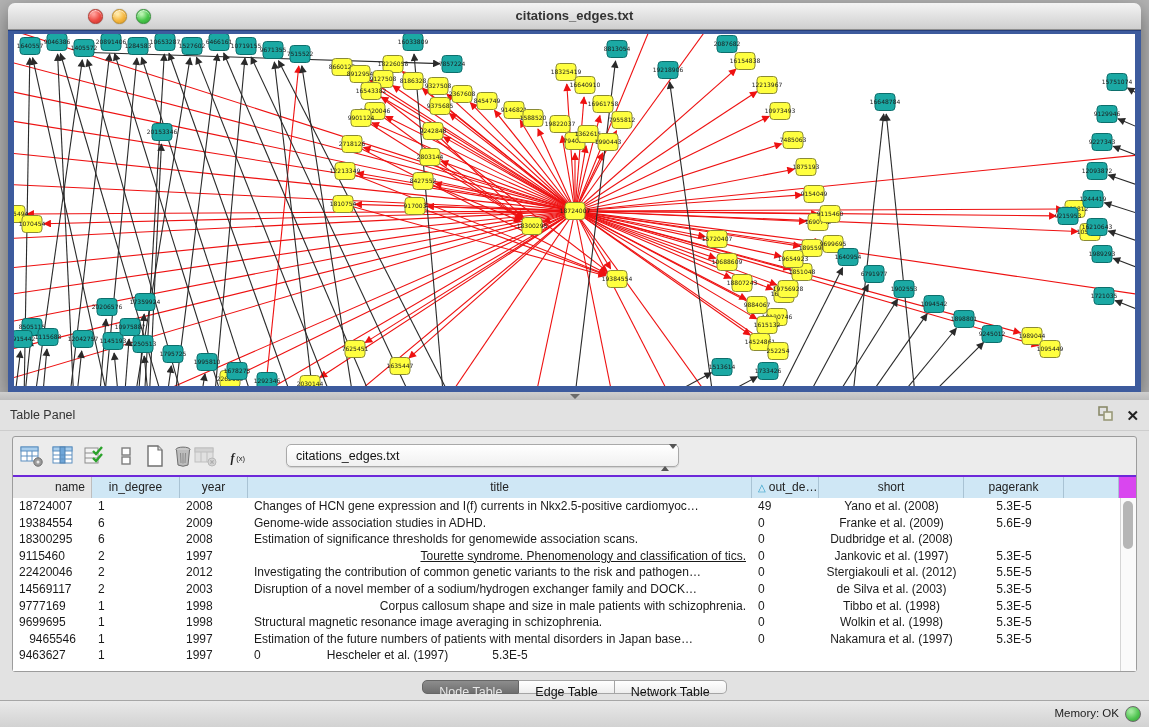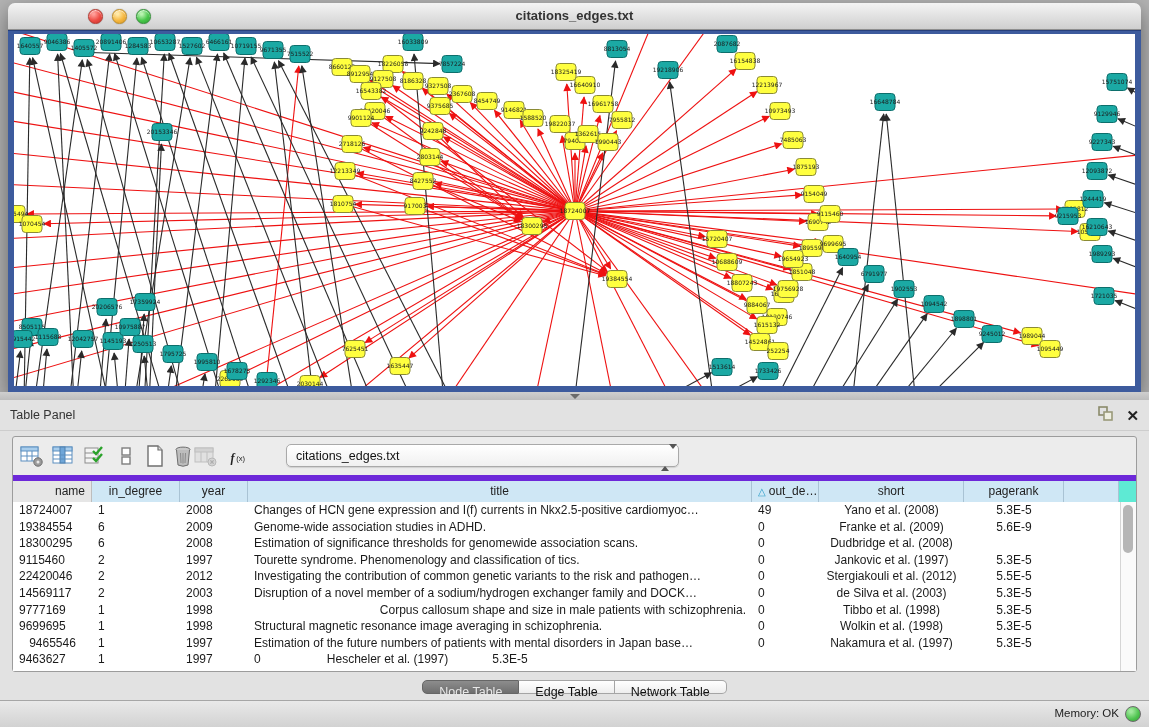--- a/index.html
+++ b/index.html
@@ -39,21 +39,21 @@
   .toolbar{position:relative;height:38px;}
   .tbtn{position:absolute;top:7px;width:24px;height:24px;}
   .tbtn svg{width:24px;height:24px;}
   .combo{position:absolute;left:273px;top:7px;width:393px;height:23px;background:linear-gradient(#ffffff,#f0f0f0);
          border:1px solid #a9a9a9;border-radius:5px;box-sizing:border-box;box-shadow:0 1px 1px rgba(0,0,0,.12);}
   .combo-text{position:absolute;left:9px;top:4px;font-size:12.5px;color:#111;}
   .combo-arrows{position:absolute;right:8px;top:4px;width:9px;height:15px;}
   .ca-up{width:0;height:0;border-left:4px solid transparent;border-right:4px solid transparent;border-bottom:5px solid #555;margin-bottom:3px;}
   .ca-dn{width:0;height:0;border-left:4px solid transparent;border-right:4px solid transparent;border-top:5px solid #555;}
   
-  .tablewrap{position:absolute;left:0;top:38px;right:0;bottom:0;background:#5eead4;border-top:6px solid #6d28d9;overflow:hidden;}
+  .tablewrap{position:absolute;left:0;top:38px;right:0;bottom:0;background:#d946ef;border-top:2px solid #6d28d9;overflow:hidden;}
   .thead{display:flex;height:21px;border-bottom:1px solid #9fb6c6;}
   .hcell{box-sizing:border-box;height:21px;line-height:20px;font-size:12px;color:#222;background:#cfe7f5;
          border-right:1px solid #a9c3d4;padding:0 6px;white-space:nowrap;overflow:hidden;}
   .hcell.grey{background:#e6e6e6;border-right:1px solid #bdbdbd;}
   .sort-tri{color:#2d9ec9;font-size:10px;margin-right:3px;}
   .tbody{position:absolute;left:0;top:21px;right:15px;bottom:0;background:#fff;}
   .trow{display:flex;height:16.6px;line-height:16.5px;}
   .tcell{box-sizing:border-box;font-size:12px;color:#1a1a1a;padding:0 6px;white-space:nowrap;overflow:hidden;}
   .vscroll{position:absolute;right:0;top:21px;bottom:0;width:15px;background:#fafafa;border-left:1px solid #d5d5d5;}
   .vthumb{position:absolute;left:2px;top:3px;width:10px;height:48px;border-radius:6px;background:#b6b6b6;}
@@ -835,21 +835,21 @@
             <div class="tcell" style="width: 68px; text-align: left;">2008</div>
             <div class="tcell" style="width: 504px; text-align: left;">Estimation of significance thresholds for genomewide association scans.</div>
             <div class="tcell" style="width: 67px; text-align: left;">0</div>
             <div class="tcell" style="width: 145px; text-align: center;">Dudbridge et al. (2008)</div>
             <div class="tcell" style="width: 100px; text-align: center; margin-top: 37px;">5.9E-5</div>
           </div>
           <div class="trow">
             <div class="tcell" style="width: 79px; text-align: left;">9115460</div>
             <div class="tcell" style="width: 88px; text-align: left;">2</div>
             <div class="tcell" style="width: 68px; text-align: left;">1997</div>
-            <div class="tcell" style="width: 504px; text-align: left;">Tourette syndrome. Phenomenology and classification of tics.</div>
+            <div class="tcell" style="width: 504px; text-align: right; text-decoration: underline;">Tourette syndrome. Phenomenology and classification of tics.</div>
             <div class="tcell" style="width: 67px; text-align: left;">0</div>
             <div class="tcell" style="width: 145px; text-align: center;">Jankovic et al. (1997)</div>
             <div class="tcell" style="width: 100px; text-align: center;">5.3E-5</div>
           </div>
           <div class="trow">
             <div class="tcell" style="width: 79px; text-align: left;">22420046</div>
             <div class="tcell" style="width: 88px; text-align: left;">2</div>
             <div class="tcell" style="width: 68px; text-align: left;">2012</div>
             <div class="tcell" style="width: 504px; text-align: left;">Investigating the contribution of common genetic variants to the risk and pathogen…</div>
             <div class="tcell" style="width: 67px; text-align: left;">0</div>

